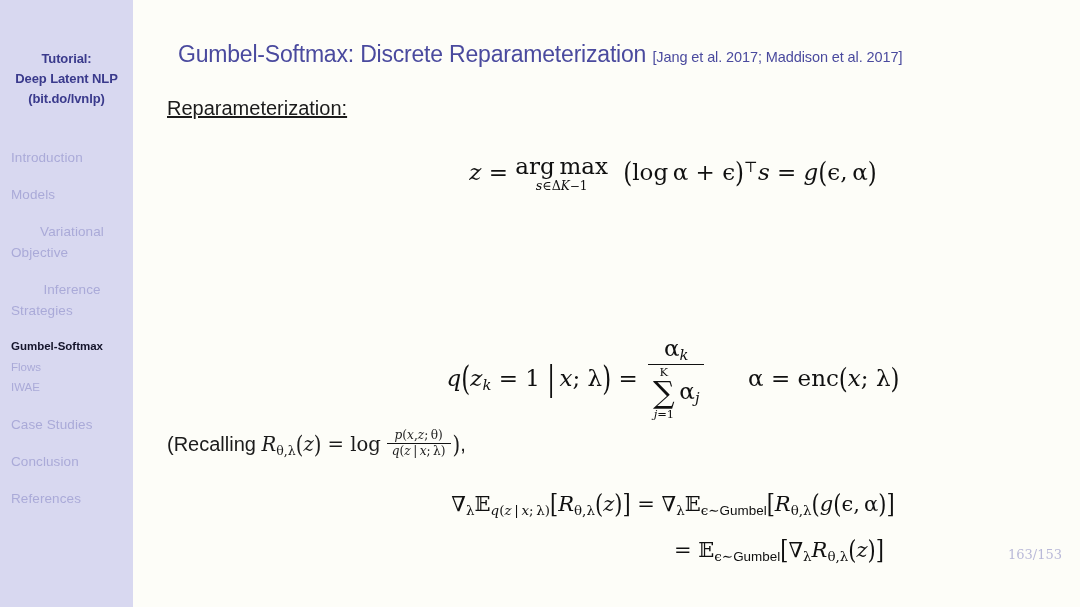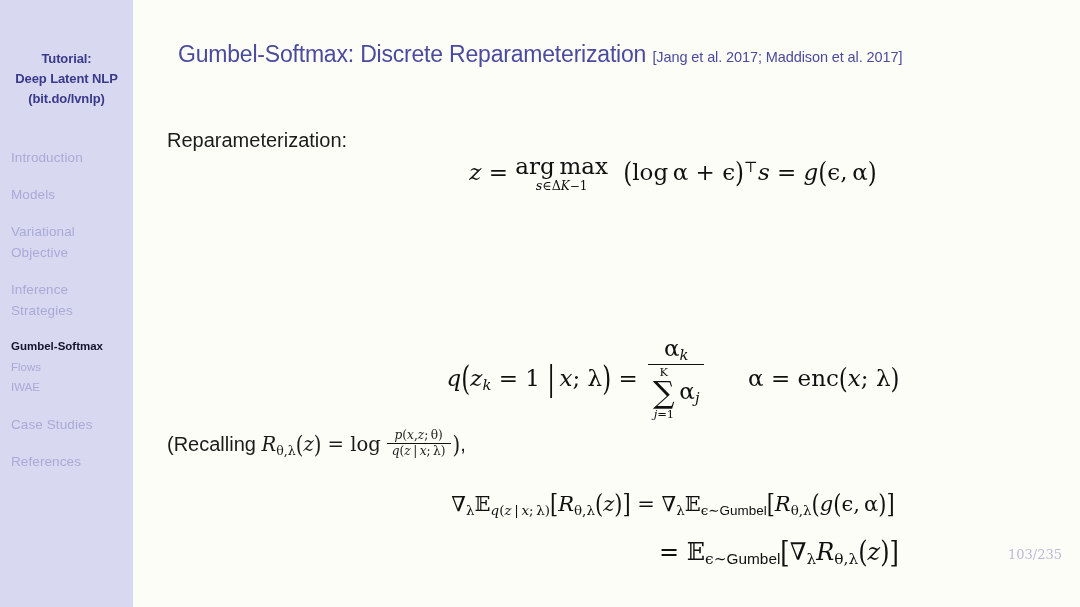--- a/index.html
+++ b/index.html
@@ -30,21 +30,21 @@
   .side-title div{white-space:nowrap;}
   .side-nav{margin-top:38px;}
   .side-item{
     padding:0 0 0 11px;
     font-size:13.5px;
     line-height:21px;
     color:#aaaad8;
     margin-bottom:16px;
     letter-spacing:0.1px;
   }
-  .side-item.two-line{margin-bottom:16px;}
+  .side-item.two-line{margin-bottom:16px;text-align:center;}
   .side-sub{
     padding:0 0 0 11px;
     font-size:11.5px;
     line-height:18px;
     color:#aaaad8;
     margin-bottom:2px;
   }
   .side-sub.active{
     color:#14142a;
     font-weight:bold;
@@ -70,40 +70,40 @@
     color:#4a4a9e;
     letter-spacing:-0.1px;
   }
 
   .body-txt{
     position:absolute;
     color:#1b1b1b;
     font-size:20px;
     line-height:41px;
   }
-  #line-repar{left:34px;top:120px;}
+  #line-repar{left:34px;top:88px;text-decoration:underline;}
   #line-det{left:34px;top:232px;width:870px;}
   #line-recall{left:34px;top:424px;}
 
   
   .m{font-family:"DejaVu Serif", serif;font-style:italic;}
   .mr{font-family:"DejaVu Serif", serif;font-style:normal;}
   .sf{font-family:"Liberation Sans", sans-serif;font-style:normal;}
 
   .disp{
     position:absolute;
     color:#101010;
     font-family:"DejaVu Serif", serif;
     text-align:center;
     white-space:nowrap;
   }
   #eq-argmax{left:133px;right:0;top:155px;font-size:23px;}
   #eq-q{left:133px;right:0;top:338px;font-size:23px;}
   #eq-grad1{left:133px;right:0;top:492px;font-size:21px;}
-  #eq-grad2{left:133px;right:0;top:538px;font-size:24px;}
+  #eq-grad2{left:133px;right:0;top:538px;font-size:21px;}
 
   
   sub{font-size:0.64em;vertical-align:-0.28em;}
   sup{font-size:0.64em;vertical-align:0.55em;}
 
   
   .underset{display:inline-block;vertical-align:middle;text-align:center;line-height:1;}
   .underset .top{display:block;}
   .underset .bot{display:block;font-size:0.55em;margin-top:1px;line-height:1.1;}
 
@@ -154,20 +154,21 @@
       <div class="side-item">Introduction</div>
       <div class="side-item">Models</div>
       <div class="side-item two-line" style="margin-bottom:0;">Variational</div>
       <div class="side-item">Objective</div>
       <div class="side-item two-line" style="margin-bottom:0;">Inference</div>
       <div class="side-item">Strategies</div>
       <div class="side-sub active">Gumbel-Softmax</div>
       <div class="side-sub">Flows</div>
       <div class="side-sub" style="margin-bottom:18px;">IWAE</div>
       <div class="side-item">Case Studies</div>
+      <div class="side-item">Conclusion</div>
       <div class="side-item">References</div>
     </div>
   </div>
 
   <div class="main">
 
     <div class="frame-title">
       <span>Gumbel-Softmax: Discrete Reparameterization</span>
       <span class="cite">[Jang et al. 2017; Maddison et al. 2017]</span>
     </div>
@@ -201,15 +202,15 @@
       <span class="mr">∇</span><sub class="mr">λ</sub><span class="mr">𝔼</span><sub><span class="m">q</span>(<span class="m">z</span> <span class="mr">|</span> <span class="m">x</span><span class="mr">;</span> <span class="mr">λ</span>)</sub><span class="tall2 mr">[</span><span class="m">R</span><sub><span class="mr">θ</span>,<span class="mr">λ</span></sub><span class="tall2 mr">(</span><span class="m">z</span><span class="tall2 mr">)]</span>
       <span class="mr">=</span>
       <span class="mr">∇</span><sub class="mr">λ</sub><span class="mr">𝔼</span><sub><span class="mr">ϵ</span><span class="mr">∼</span><span class="sf">Gumbel</span></sub><span class="tall2 mr">[</span><span class="m">R</span><sub><span class="mr">θ</span>,<span class="mr">λ</span></sub><span class="tall2 mr">(</span><span class="m">g</span><span class="tall2 mr">(</span><span class="mr">ϵ</span>, <span class="mr">α</span><span class="tall2 mr">)]</span>
     </div>
 
     <div class="disp" id="eq-grad2">
       <span style="display:inline-block;width:212px;"></span><span class="mr">=</span>
       <span class="mr">𝔼</span><sub><span class="mr">ϵ</span><span class="mr">∼</span><span class="sf">Gumbel</span></sub><span class="tall2 mr">[</span><span class="mr">∇</span><sub class="mr">λ</sub><span class="m">R</span><sub><span class="mr">θ</span>,<span class="mr">λ</span></sub><span class="tall2 mr">(</span><span class="m">z</span><span class="tall2 mr">)]</span>
     </div>
 
-    <div class="pagenum">103/235</div>
+    <div class="pagenum">163/153</div>
   </div>
 </div>
 
 </body></html>

